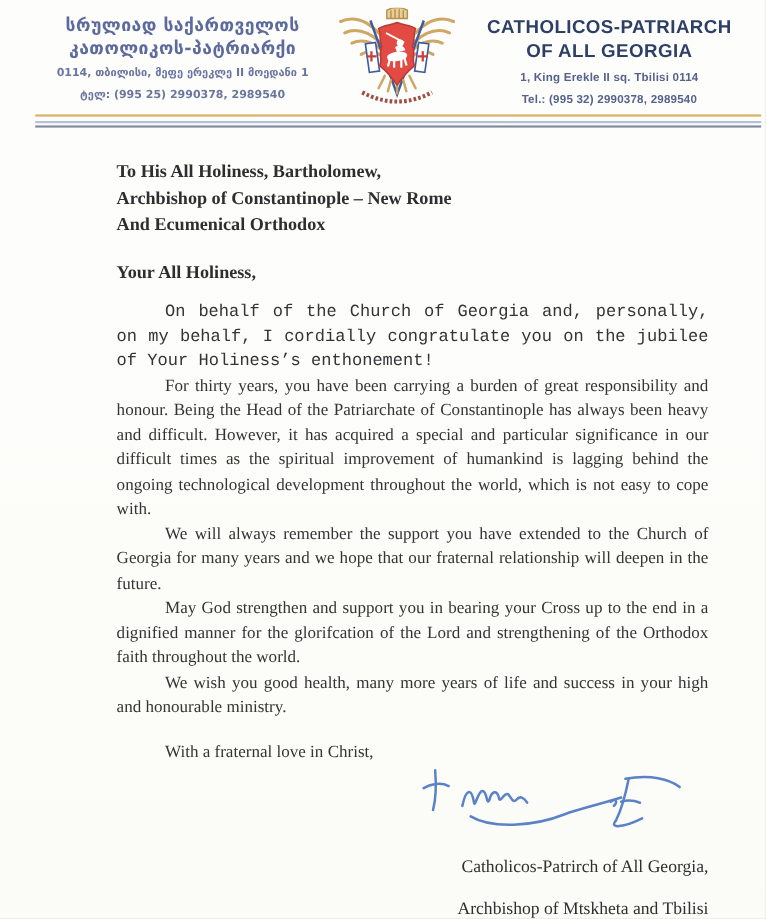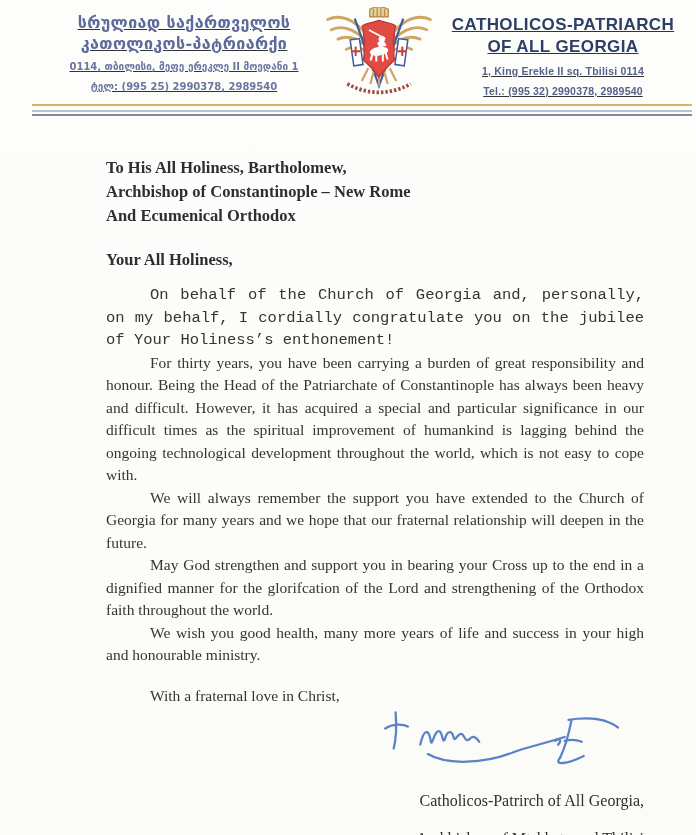--- a/index.html
+++ b/index.html
@@ -9,23 +9,22 @@
     margin:0 auto;
     background:linear-gradient(180deg,#fdfdfb 0%,#fcfcf9 60%,#fbfbf8 100%);
     overflow:hidden;
     font-family:"Liberation Serif", serif;
     color:#333;
   }
   
   .letterhead{
     display:flex;
     align-items:flex-start;
-    padding:10px 8px 0 48px;
+    padding:10px 8px 0 30px;
     height:90px;
-    text-decoration:underline;
   }
   .lh-left{width:272px;text-align:center;padding-top:2px;}
   .lh-center{width:118px;text-align:center;margin-top:-3px;}
   .lh-right{flex:1;text-align:center;padding-top:4px;}
   .geo-title{
     font-family:"DejaVu Sans", sans-serif;
     font-weight:bold;font-size:16px;line-height:21px;
     color:#5d6b9c;letter-spacing:.4px;
   }
   .eng-title{
@@ -44,21 +43,21 @@
     color:#56618c;margin-top:6px;letter-spacing:.2px;
   }
   
   .rules{margin:4px 4px 0 32px;}
   .rule-gold{height:2px;background:#d9b267;}
   .rule-light{height:2px;background:#b7c1d4;margin-top:4px;}
   .rule-slate{height:2px;background:#828b9d;margin-top:2px;}
   
   .body-area{padding:0 52px 0 106px;}
   .recipient{
-    margin-top:40px;
+    margin-top:28px;
     font-weight:bold;font-size:16.5px;line-height:24px;color:#2e2e30;
   }
   .salutation{
     margin-top:22px;
     font-weight:bold;font-size:16.5px;color:#2e2e30;
   }
   .para{
     margin:0;text-align:justify;text-indent:44px;
     font-size:15.5px;line-height:22.5px;color:#343436;
   }

